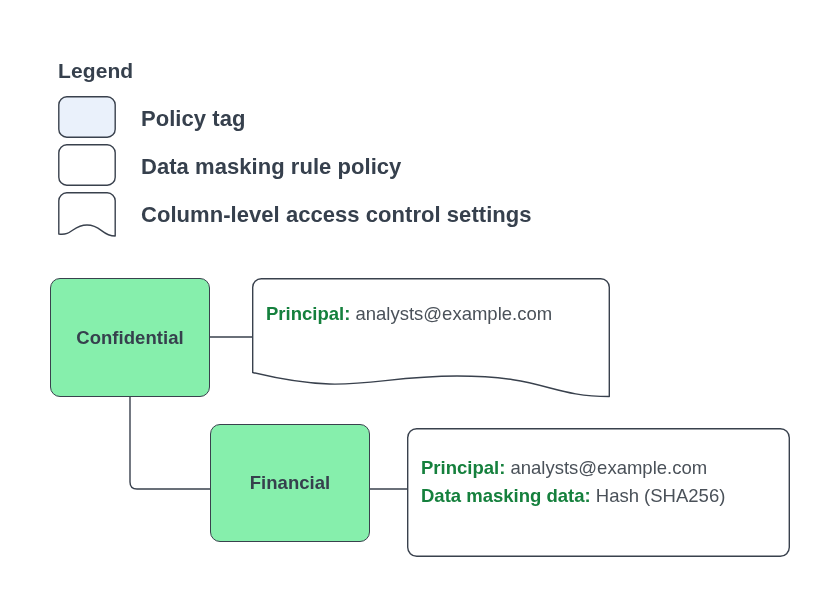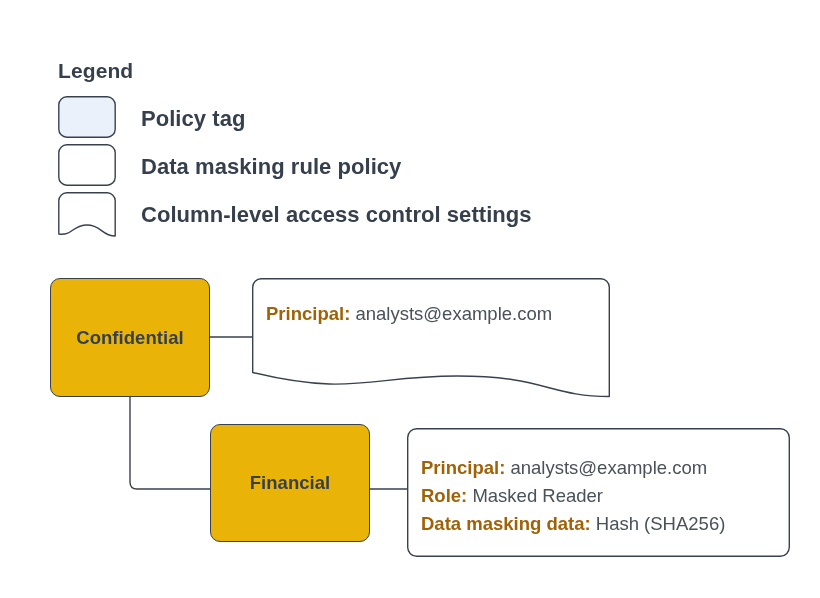--- a/index.html
+++ b/index.html
@@ -63,21 +63,21 @@
   #legend-row-0 { top: 96px; }
   #legend-row-1 { top: 144px; }
   #legend-row-2 { top: 192px; }
 
   
   .node {
     position: absolute;
     box-sizing: border-box;
     border: 1.4px solid #39414d;
     border-radius: 10px;
-    background: #eab308;
+    background: #86efac;
     display: flex;
     align-items: center;
     justify-content: center;
   }
   .node-label {
     font-size: 18.5px;
     font-weight: bold;
     color: #36404d;
     letter-spacing: 0.05px;
   }
@@ -106,21 +106,21 @@
   }
   .callout-text {
     position: absolute;
     font-size: 18.5px;
     line-height: 28px;
     color: #4a5159;
     white-space: nowrap;
   }
   .callout-text .k {
     font-weight: bold;
-    color: #a16207;
+    color: #15803d;
     text-align: right;
   }
   #callout-confidential {
     left: 242px;
     top: 278px;
     width: 358px;
     height: 122px;
   }
   #callout-confidential .callout-text {
     left: 14px;
@@ -219,23 +219,19 @@
   <div class="callout" id="callout-financial">
     <svg width="383" height="129" viewBox="0 0 383 129" xmlns="http://www.w3.org/2000/svg">
       <rect x="0.7" y="0.7" width="381.6" height="127.6" rx="9" ry="9" fill="#ffffff" stroke="#39414d" stroke-width="1.4"></rect>
     </svg>
     <div class="callout-text">
       <div>
         <span class="k">Principal:</span>
         <span>analysts@example.com</span>
       </div>
       <div>
-        <span class="k">Role:</span>
-        <span>Masked Reader</span>
-      </div>
-      <div>
         <span class="k">Data masking data:</span>
         <span>Hash (SHA256)</span>
       </div>
     </div>
   </div>
 
 </div>
 
 </body></html>

